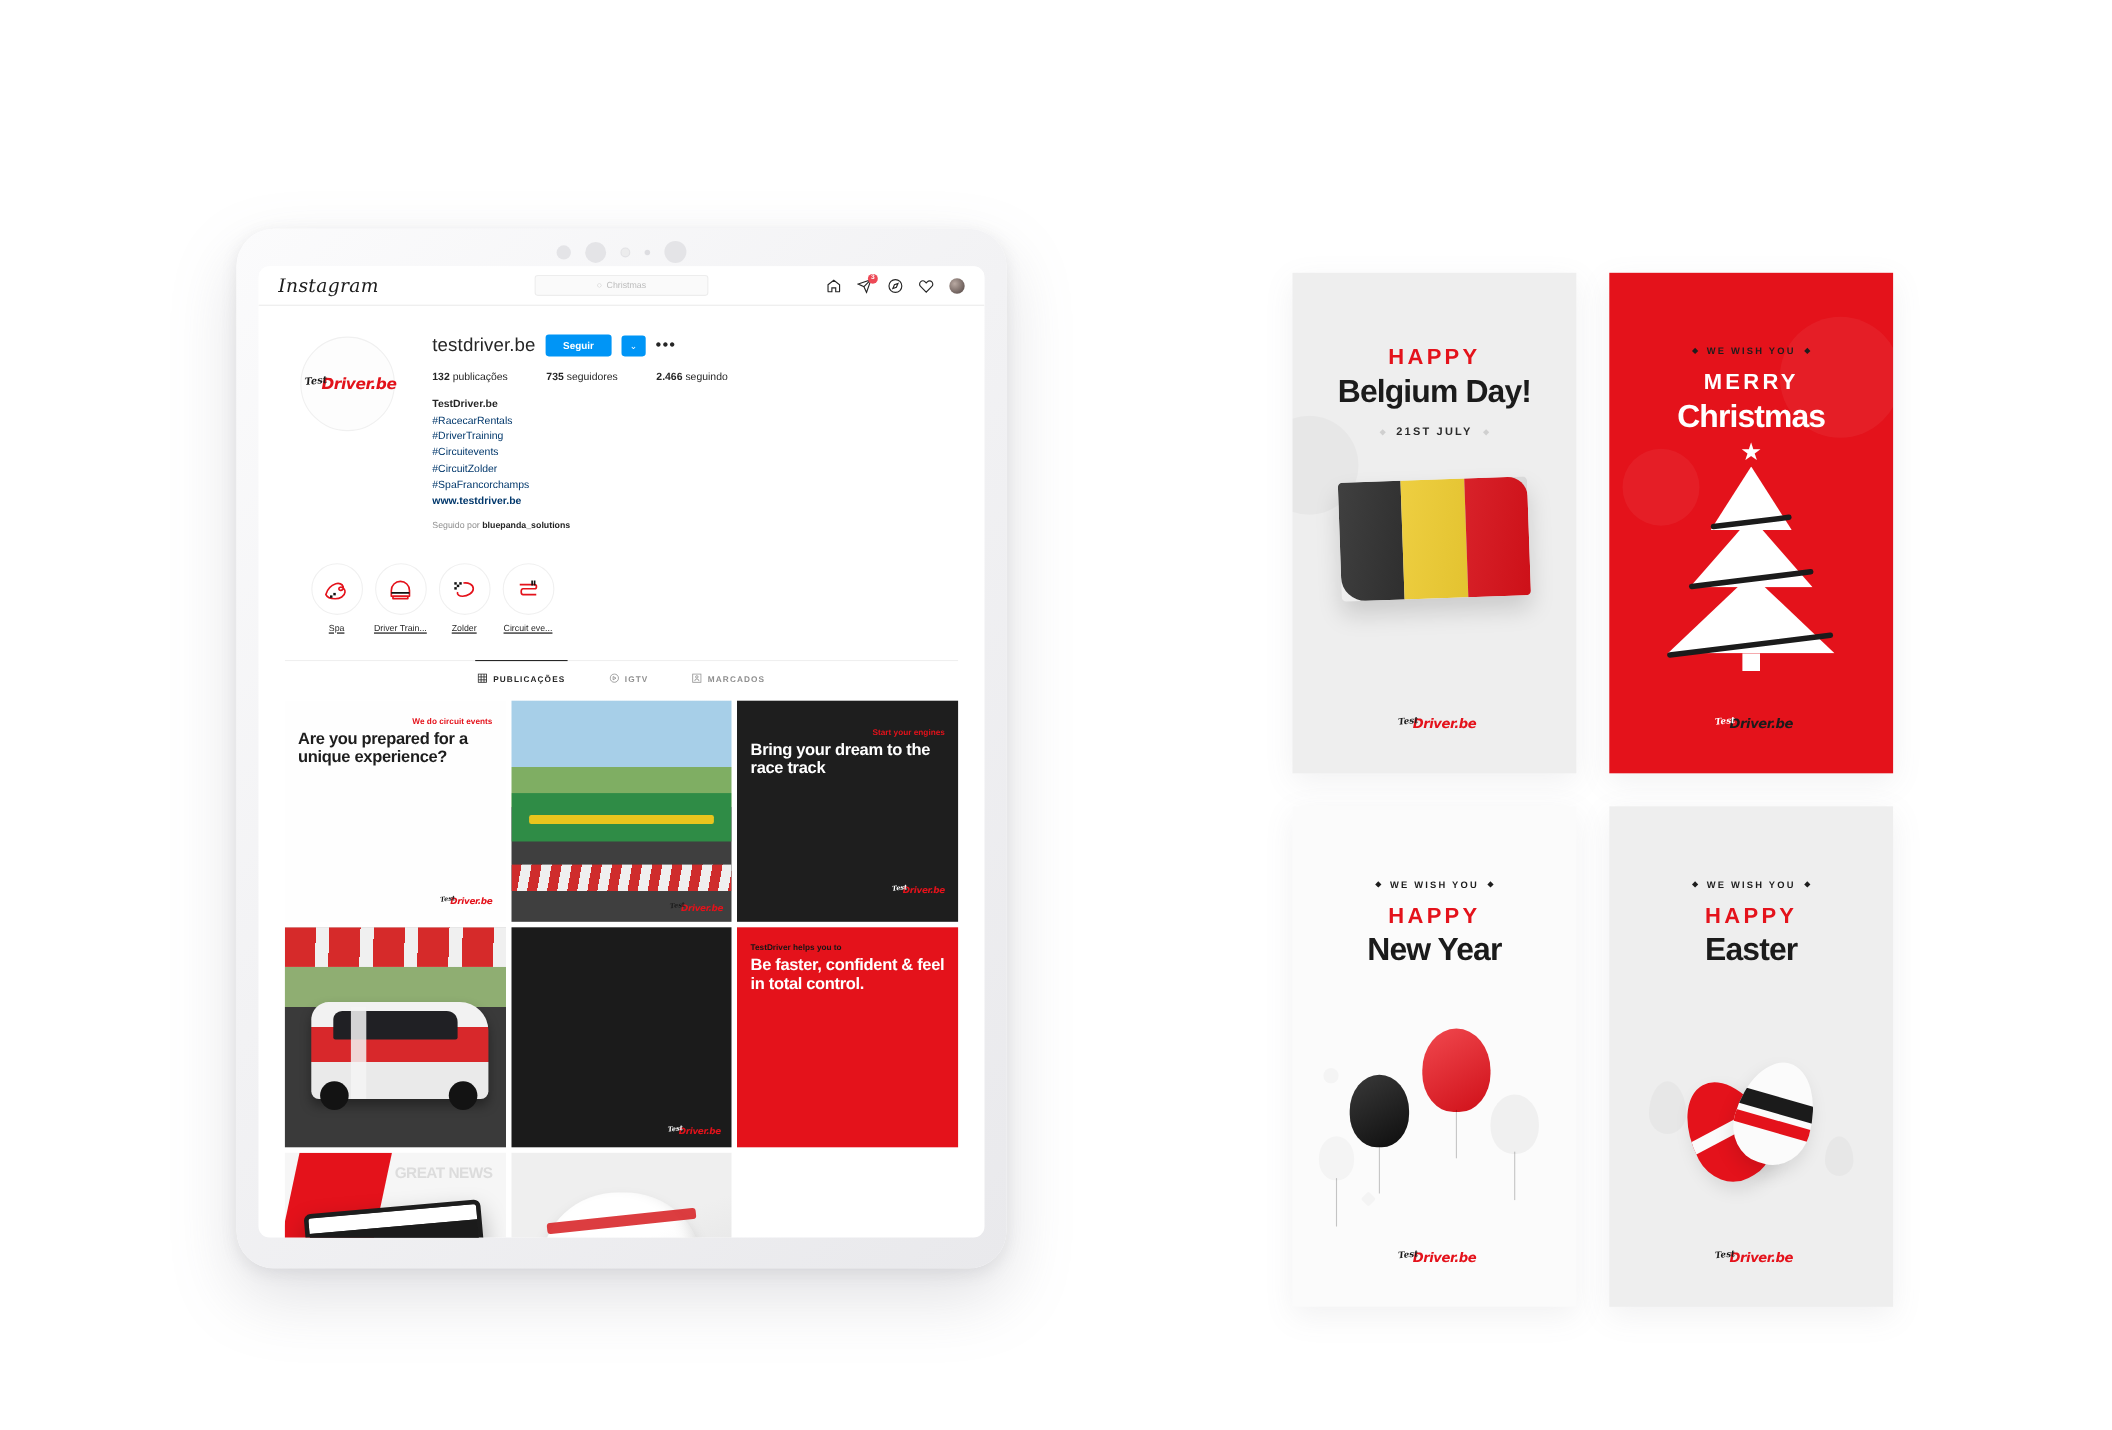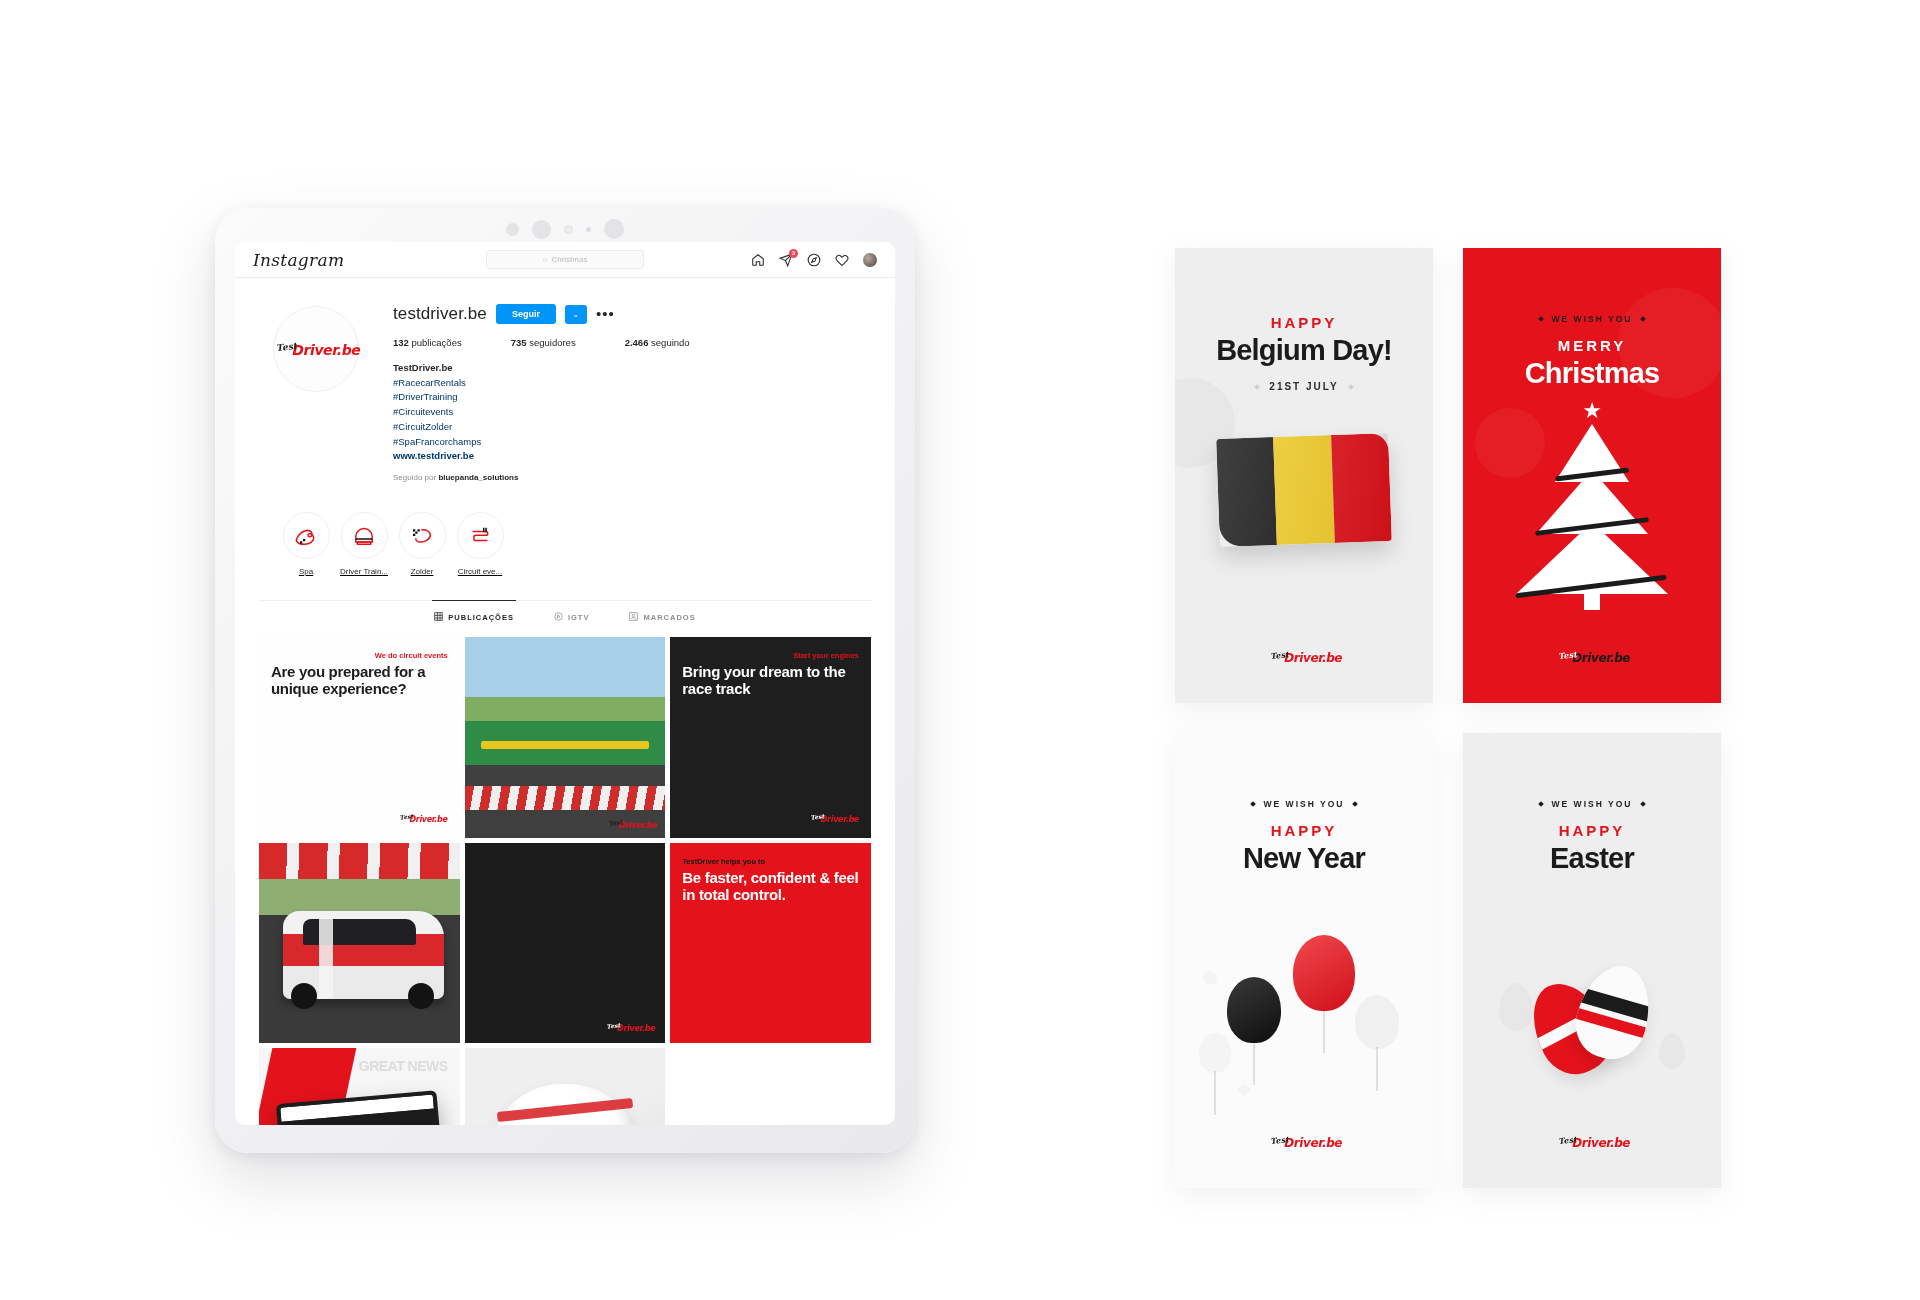--- a/index.html
+++ b/index.html
@@ -93,21 +93,21 @@
     background: #0095f6; color: #fff; font-size: 9px; font-weight: bold;
     border: none; border-radius: 3px; padding: 5px 16px; cursor: pointer;
   }
   .btn-caret {
     background: #0095f6; color: #fff; border: none; border-radius: 3px;
     width: 22px; height: 19px; font-size: 8px; cursor: pointer;
     display:flex; align-items:center; justify-content:center;
   }
   .btn-more { font-size: 15px; color: #262626; letter-spacing: 1px; cursor: pointer; line-height: 10px;}
 
-  .stats-row { display: flex; gap: 49px; margin-top: 13px; }
+  .stats-row { display: flex; gap: 35px; margin-top: 13px; }
   .stat { font-size: 9.5px; color: #262626; }
   .stat b { font-weight: bold; }
 
   .bio { margin-top: 13px; font-size: 9.5px; line-height: 1.55; color: #262626; }
   .bio .bold { font-weight: bold; display: block; }
   .bio .tag { color: #00376b; display: block; }
   .bio .link { color: #00376b; font-weight: bold; display: block; }
   .followed-by { margin-top: 9px; font-size: 8px; color: #8e8e8e; }
   .followed-by b { color: #262626; }
 
@@ -130,21 +130,21 @@
     color: #8e8e8e; padding: 11px 2px 9px 2px; margin-top: -1px; cursor: pointer;
   }
   .tab.active { color: #262626; border-top: 1px solid #262626; }
   .tab svg { width: 9px; height: 9px; }
 
   
   .grid { display: grid; grid-template-columns: repeat(3, 1fr); gap: 5px; padding: 5px 0 0 0; }
   .cell { position: relative; aspect-ratio: 1/1; overflow: hidden; }
 
   .post-white { background:#fefefe; padding: 14px 12px; display:flex; flex-direction:column; }
-  .post-dark  { background:#1e1e1e; padding: 14px 12px; display:flex; flex-direction:column; }
+  .post-dark  { background:#1e1e1e; padding: 24px 12px; display:flex; flex-direction:column; }
   .post-red   { background:#e4121b; padding: 14px 12px; display:flex; flex-direction:column; }
   .kicker { font-size: 7.5px; font-weight: bold; margin-bottom: 4px; }
   .kicker.red { color: #e4121b; text-align: right; }
   .kicker.dark { color: #151515; }
   .headline { font-size: 15px; font-weight: bold; line-height: 1.12; letter-spacing: -.3px; }
   .headline.dark { color: #1d1d1d; }
   .headline.white { color: #ffffff; }
   .post-logo { margin-top: auto; align-self: flex-end; display: flex; align-items: baseline; }
   .pl-test { font-family:"DejaVu Serif",serif; font-style:italic; font-weight:bold; font-size:6px;
              transform: translate(4px,-3px) rotate(-6deg); }
@@ -255,21 +255,21 @@
           box-shadow: 0 8px 26px rgba(120,120,130,.10); }
   .card-grey { background: #eeeeee; }
   .card-red  { background: #e4121b; }
   .card-white{ background: #fbfbfb; }
 
   .card-top { padding-top: 66px; text-align: center; position: relative; z-index: 3; }
   .wewish { font-size: 8.5px; letter-spacing: 2px; font-weight: bold; color:#1d1d1d; margin-bottom: 13px;
             display: flex; align-items:center; justify-content:center; gap: 9px; }
   .wewish.on-red { color: #1d1d1d; }
   .wewish .dia { width:4px; height:4px; background: currentColor; transform: rotate(45deg); display:inline-block; }
-  .happy { font-size: 15px; font-weight: bold; letter-spacing: 3px; color: #e4121b; }
+  .happy { font-size: 20px; font-weight: bold; letter-spacing: 3px; color: #e4121b; }
   .happy.white { color:#ffffff; }
   .bigtitle { font-size: 29px; font-weight: bold; letter-spacing: -.8px; color: #1b1b1b; margin-top: 3px; }
   .bigtitle.white { color: #ffffff; }
   .subtitle { margin-top: 14px; font-size: 10px; letter-spacing: 2px; font-weight: bold; color:#2b2b2b;
               display:flex; align-items:center; justify-content:center; gap: 10px;}
   .subtitle .dia { width:4px; height:4px; background:#cfcfcf; transform: rotate(45deg); }
 
   .card-logo { position: absolute; left: 0; right: 0; bottom: 38px; display: flex;
                justify-content: center; align-items: baseline; z-index: 4; }
   .cl-test { font-family:"DejaVu Serif",serif; font-style:italic; font-weight:bold; font-size:8px;

